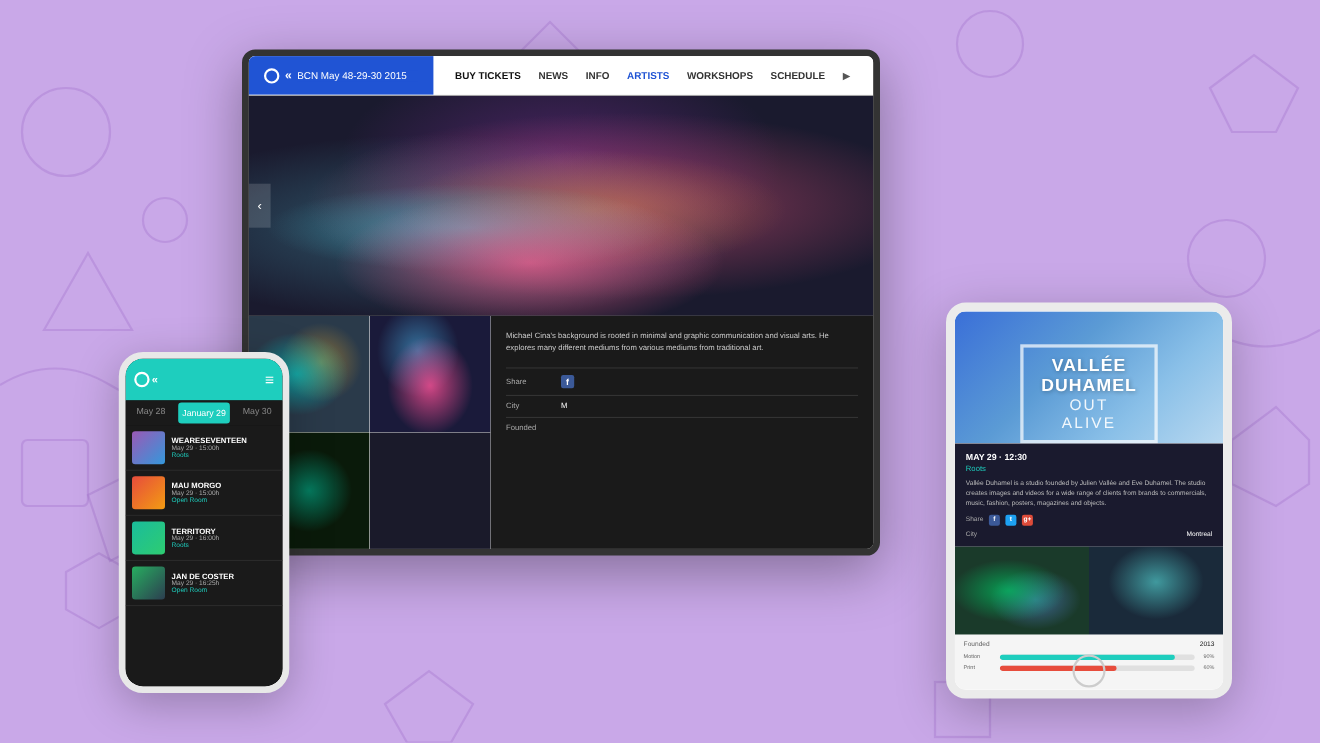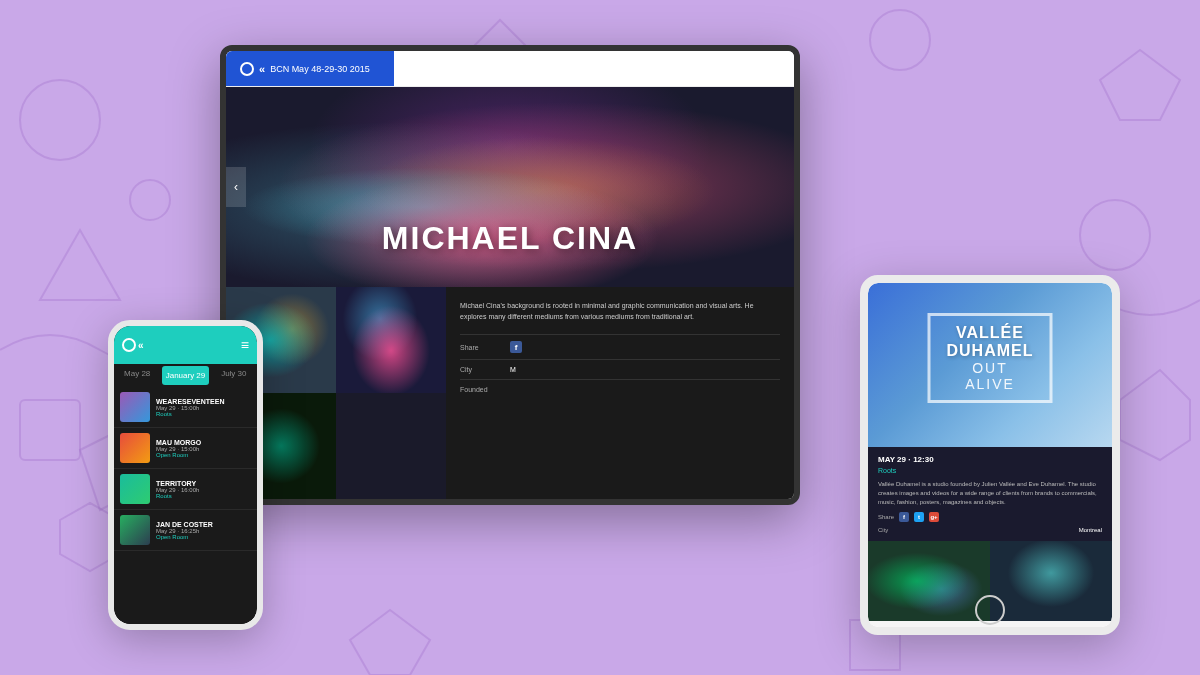--- a/index.html
+++ b/index.html
@@ -381,21 +381,21 @@
       position: absolute;
       bottom: 2px;
       left: 50%;
       transform: translateX(-50%);
       width: 30px;
       height: 30px;
       border-radius: 50%;
       border: 2px solid #ccc;
     }
     .tablet-hero {
-      height: 164px;
+      height: 120px;
       position: relative;
       overflow: hidden;
       flex-shrink: 0;
     }
     .tablet-hero-bg {
       position: absolute;
       inset: 0;
       background: linear-gradient(135deg, #3a6fd8 0%, #5b9bd5 40%, #8ac0e8 70%, #b8d8f0 100%);
     }
     .tablet-hero-box {
@@ -573,26 +573,34 @@
 
 <div class="desktop-device">
   <div class="desktop-screen">
 
     <nav class="desktop-nav">
       <div class="desktop-nav-brand">
         <div class="nav-logo-circle"></div>
         <span class="nav-logo-arrow">«</span>
         <span class="nav-date">BCN May 48-29-30 2015</span>
       </div>
+      <div class="desktop-nav-links">
+        <a class="nav-link buy-tickets">BUY TICKETS</a>
+        <a class="nav-link">news</a>
+        <a class="nav-link">info</a>
+        <a class="nav-link active">artists</a>
+        <a class="nav-link">workshops</a>
+        <a class="nav-link">schedule</a>
+        <span style="color:#555;font-size:9px;">▶</span>
+      </div>
     </nav>
 
     <div class="desktop-hero">
       <div class="desktop-hero-bg"></div>
       <div class="desktop-hero-paint"></div>
-      <h1 class="desktop-hero-title">MICHAEL CINA</h1>
       <button class="desktop-prev-btn">‹</button>
     </div>
 
     <div class="desktop-content">
 
       <div class="desktop-gallery">
         <div class="gallery-item">
           <div class="gallery-thumb gallery-thumb-1"></div>
         </div>
         <div class="gallery-item">
@@ -632,21 +640,21 @@
       <div class="phone-logo">
         <div class="phone-logo-circle"></div>
         <span class="phone-logo-arrow">«</span>
       </div>
       <span class="phone-menu-icon">≡</span>
     </div>
 
     <div class="phone-date-tabs">
       <div class="phone-date-tab">May 28</div>
       <div class="phone-date-tab active">January 29</div>
-      <div class="phone-date-tab">July 30</div>
+      <div class="phone-date-tab">May 30</div>
     </div>
 
     <div class="phone-list">
       <div class="phone-list-item">
         <div class="phone-thumb phone-thumb-1"></div>
         <div class="phone-item-info">
           <div class="phone-item-title">WEARESEVENTEEN</div>
           <div class="phone-item-sub">May 29 · 15:00h</div>
           <div class="phone-item-room">Roots</div>
         </div>

